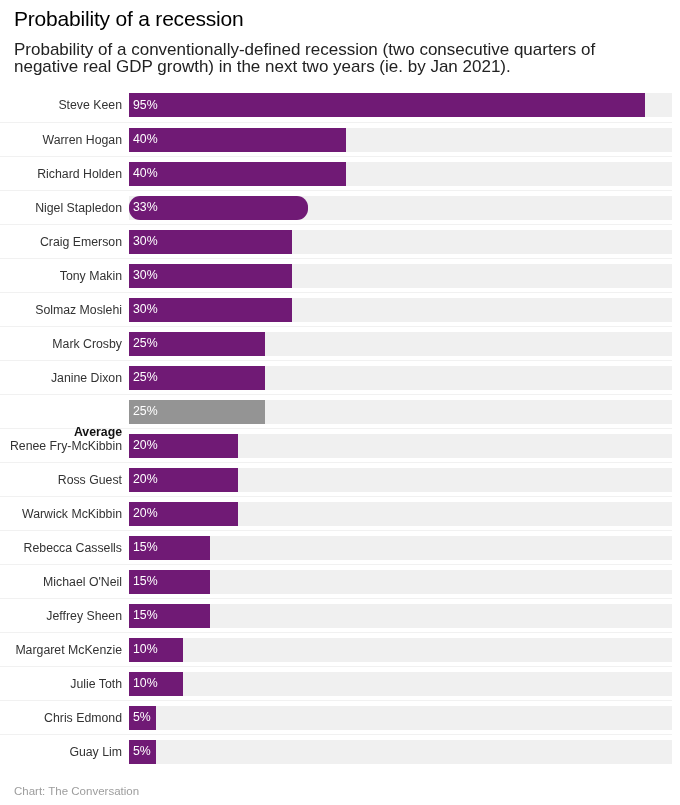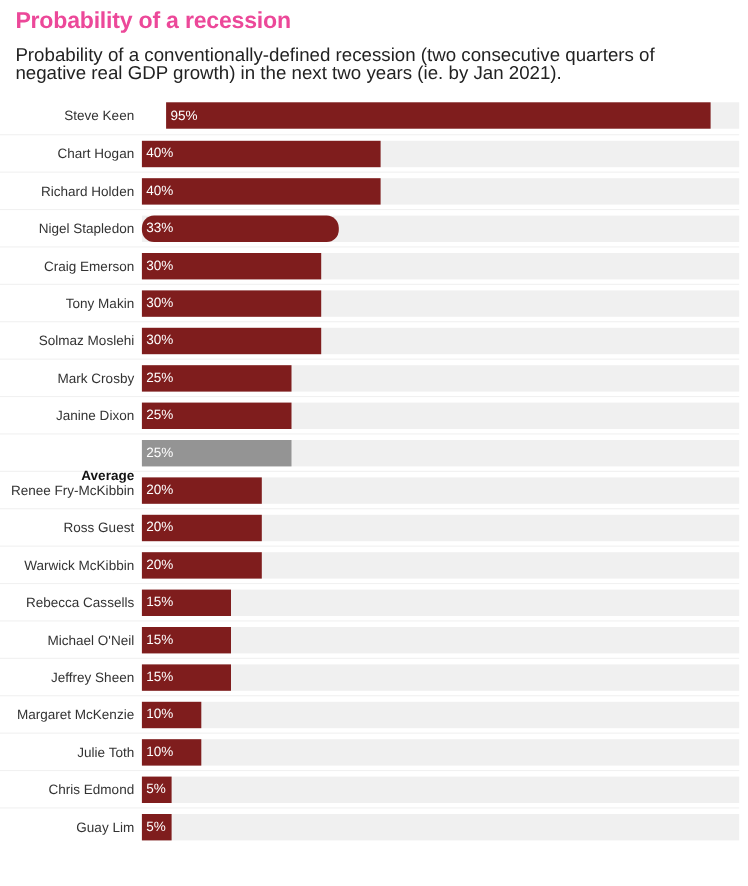--- a/index.html
+++ b/index.html
@@ -19,22 +19,22 @@
     width: 680px;
     height: 805px;
     box-sizing: border-box;
   }
   
   .header {
     padding: 6px 14px 0 14px;
   }
   .chart-title {
     font-size: 21px;
-    font-weight: bold;
-    color: #ec4899;
+    font-weight: normal;
+    color: #000000;
     letter-spacing: -0.2px;
     line-height: 26px;
     margin: 0 0 9px 0;
   }
   .chart-subtitle {
     font-size: 17px;
     color: #222222;
     line-height: 17px;
     margin: 0;
     max-width: 650px;
@@ -46,21 +46,20 @@
   }
   .bar-row {
     display: flex;
     align-items: center;
     height: 34px;
     border-top: 1px solid #f1f1f1;
     box-sizing: border-box;
   }
   .bar-row:first-child {
     border-top: none;
-    gap: 22px;
   }
   .row-label {
     width: 129px;
     flex: 0 0 129px;
     text-align: right;
     font-size: 12.3px;
     color: #333333;
     padding-right: 7px;
     box-sizing: border-box;
     white-space: nowrap;
@@ -75,21 +74,21 @@
     position: relative;
     flex: 1 1 auto;
     height: 24px;
     background: #f0f0f0;
   }
   .bar {
     position: absolute;
     left: 0;
     top: 0;
     bottom: 0;
-    background: #7f1d1d;
+    background: #701a75;
     display: flex;
     align-items: center;
     box-sizing: border-box;
   }
   .bar-row.is-average .bar {
     background: #949494;
   }
   .bar-value {
     font-size: 12.3px;
     color: #ffffff;
@@ -118,21 +117,21 @@
   <div class="chart-body" id="chart-body">
       <div class="bar-row">
         <div class="row-label">Steve Keen</div>
         <div class="track">
           <div class="bar" style="width: 95%;">
             <span class="bar-value">95%</span>
           </div>
         </div>
       </div>
       <div class="bar-row">
-        <div class="row-label">Chart Hogan</div>
+        <div class="row-label">Warren Hogan</div>
         <div class="track">
           <div class="bar" style="width: 40%;">
             <span class="bar-value">40%</span>
           </div>
         </div>
       </div>
       <div class="bar-row">
         <div class="row-label">Richard Holden</div>
         <div class="track">
           <div class="bar" style="width: 40%;">
@@ -271,14 +270,15 @@
       <div class="bar-row">
         <div class="row-label">Guay Lim</div>
         <div class="track">
           <div class="bar" style="width: 5%;">
             <span class="bar-value">5%</span>
           </div>
         </div>
       </div>
     </div>
 
+  <div class="chart-footer">Chart: The Conversation</div>
 
 </div>
 
 </body></html>

